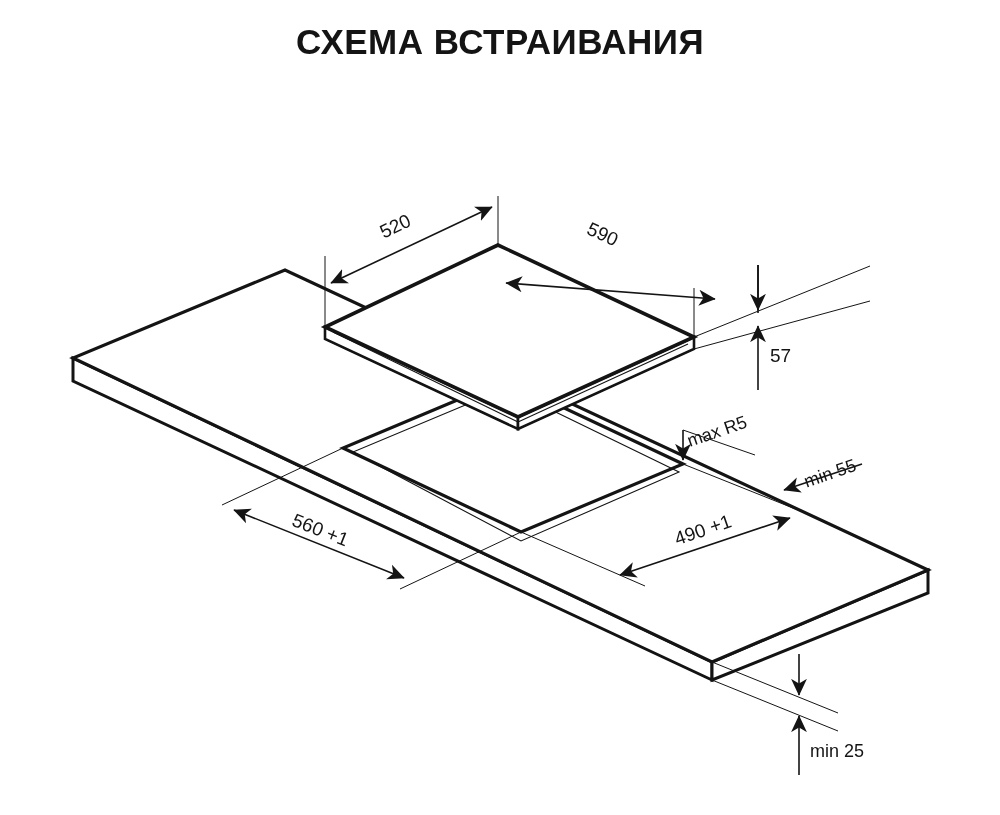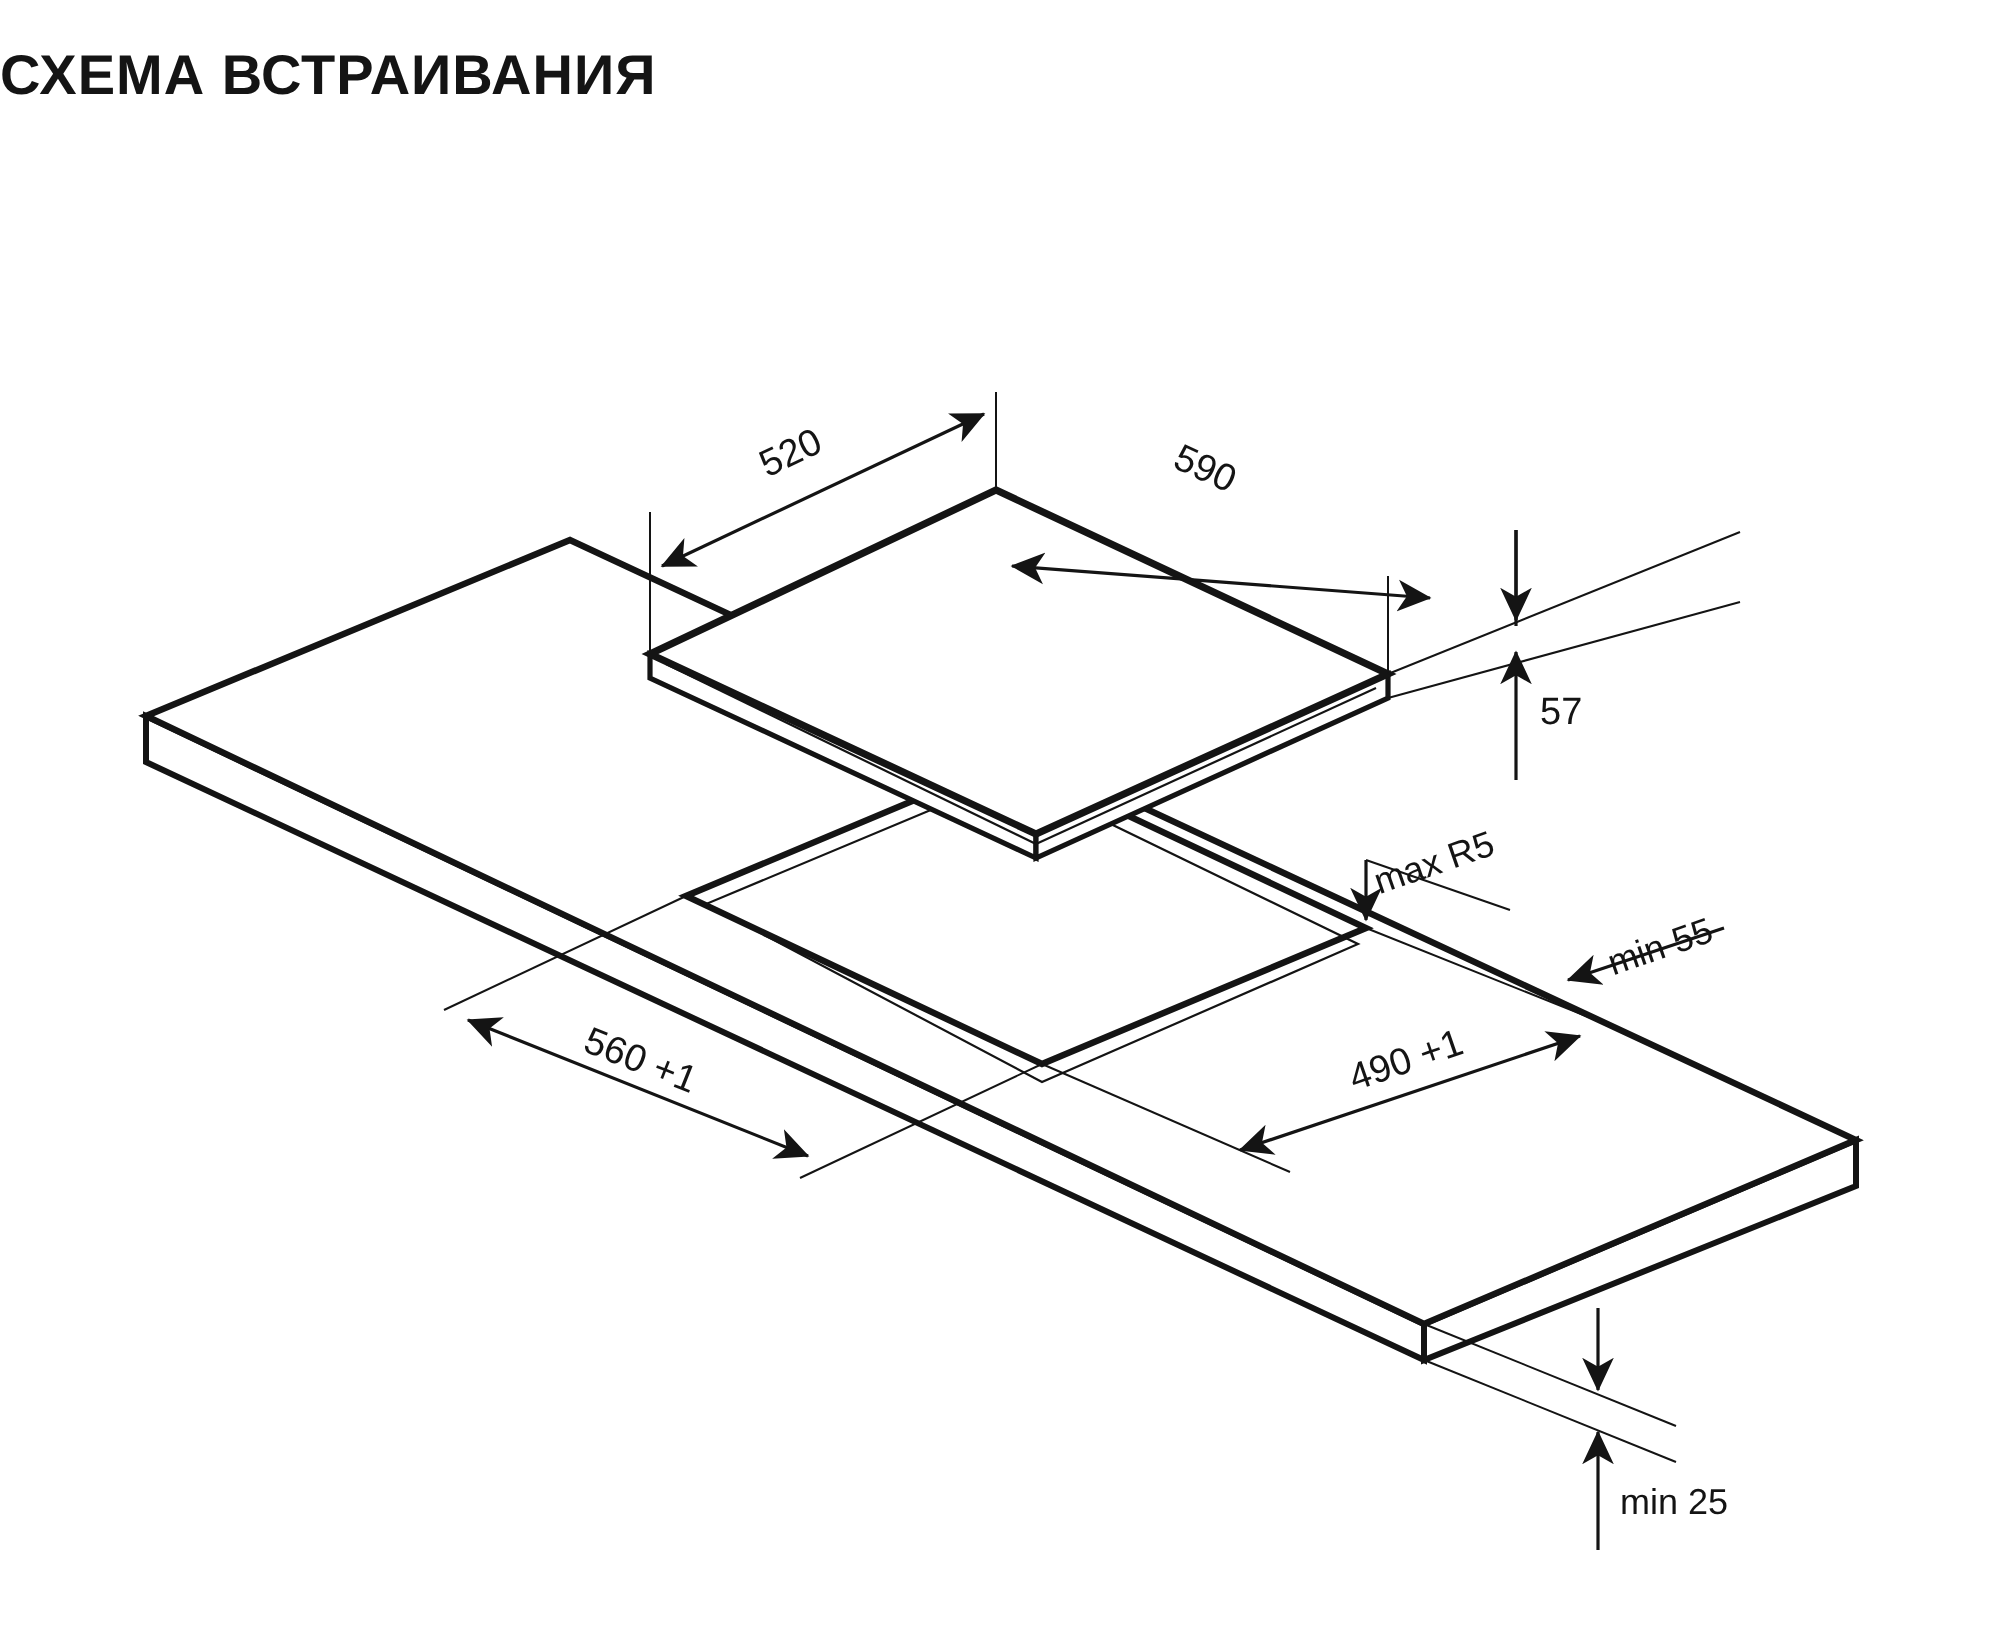--- a/index.html
+++ b/index.html
@@ -6,22 +6,22 @@
   body{
     width:1000px;height:815px;
     font-family:"Liberation Sans", sans-serif;
     color:#1a1a1a;
     overflow:hidden;
     position:relative;
   }
   #page-title{
     position:absolute;
     left:0;top:22px;width:1000px;
-    text-align:left;
-    font-size:28px;
+    text-align:center;
+    font-size:35px;
     font-weight:bold;
     letter-spacing:0.5px;
     color:#141414;
   }
   #drawing-canvas{
     position:absolute;
     left:0;top:0;
     width:1000px;height:815px;
   }
   svg text{

